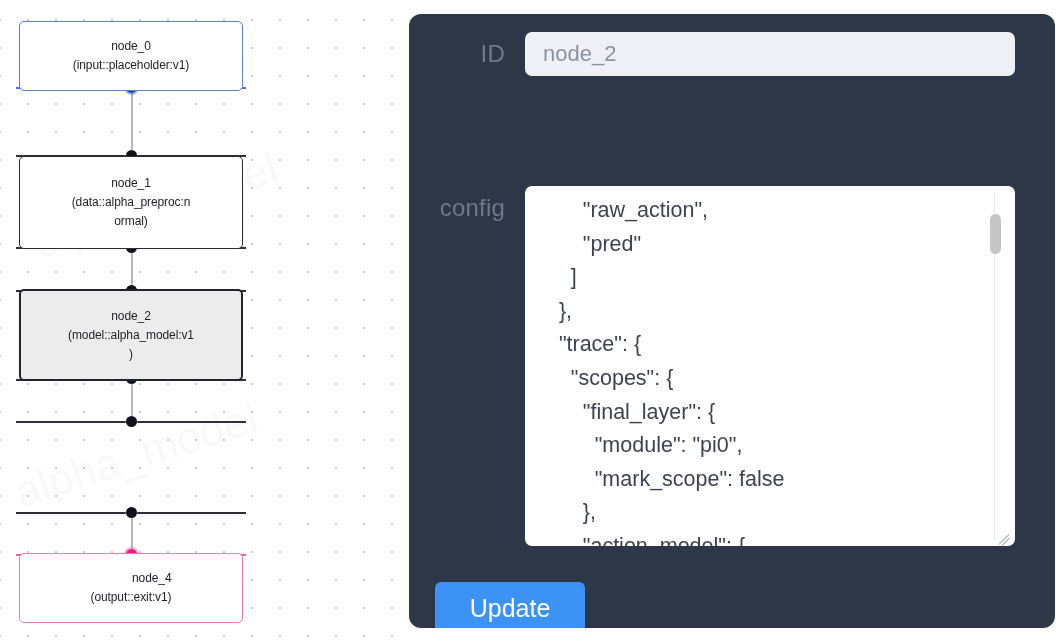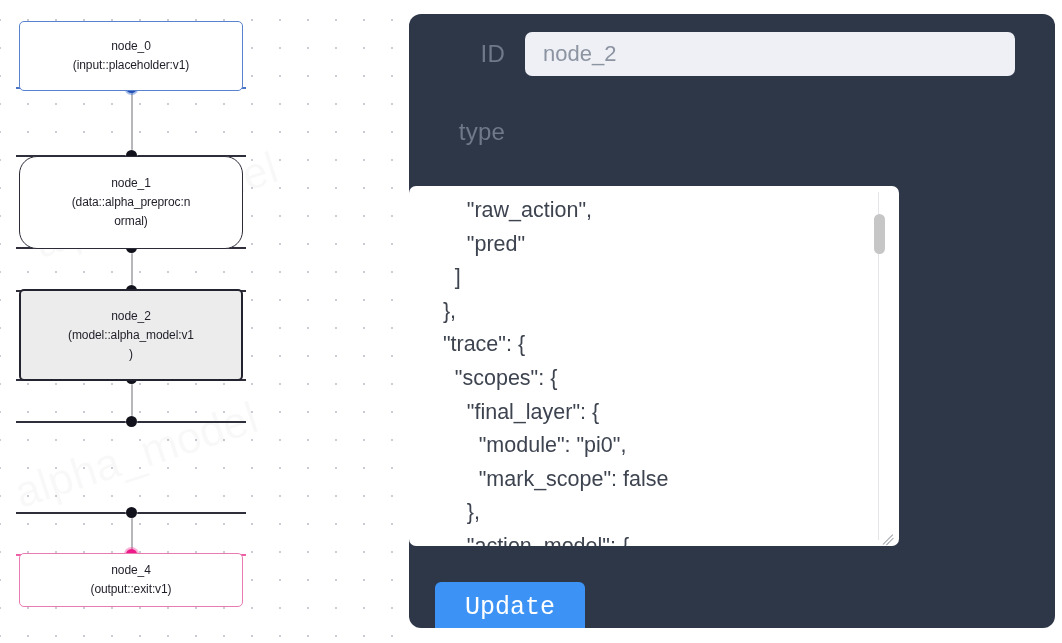--- a/index.html
+++ b/index.html
@@ -225,21 +225,21 @@
     position: absolute;
     left: 26px;
     top: 568px;
     width: 150px;
     height: 52px;
     background: #3d93f5;
     border: none;
     border-radius: 6px;
     color: #ffffff;
     font-size: 25px;
-    font-family: Liberation Mono, monospace;
+    font-family: Liberation Sans, sans-serif;
     cursor: pointer;
     text-align: center;
     line-height: 44px;
   }
 
   
   .watermark {
     position: absolute;
     color: rgba(0,0,0,0.028);
     font-size: 44px;
@@ -267,21 +267,21 @@
 
     <div class="node n0" style="top:21px; height:70px;">
       <div class="node-label">node_0
 (input::placeholder:v1)</div>
     </div>
     <div class="port-bar blue" style="top:87px;"></div>
     <div class="port blue" style="top:82px;"></div>
 
     <div class="port-bar dark" style="top:155px;"></div>
     <div class="port dark" style="top:150px;"></div>
-    <div class="node n1" style="top:156px; height:93px;border-radius:18px;">
+    <div class="node n1" style="top:156px; height:93px;">
       <div class="node-label">node_1
 (data::alpha_preproc:n
 ormal)</div>
     </div>
     <div class="port-bar dark" style="top:247px;"></div>
     <div class="port dark" style="top:242px;"></div>
 
     <div class="port-bar dark" style="top:290px;"></div>
     <div class="port dark" style="top:285px;"></div>
     <div class="node n2" style="top:289px; height:92px;">
@@ -292,39 +292,39 @@
     <div class="port-bar dark" style="top:379px;"></div>
     <div class="port dark" style="top:373px;"></div>
 
     <div class="port-bar dark" style="top:421px;"></div>
     <div class="port dark" style="top:416px;"></div>
     <div class="port-bar dark" style="top:512px;"></div>
     <div class="port dark" style="top:507px;"></div>
 
     <div class="port-bar pink" style="top:554px;"></div>
     <div class="port pink" style="top:549px;"></div>
-    <div class="node n4" style="top:553px; height:54px;">
+    <div class="node n4" style="top:553px; height:70px;text-align:right;">
       <div class="node-label">node_4
 (output::exit:v1)</div>
     </div>
   </div>
 
 
   <div id="inspector-panel">
 
     <div class="field-row" id="id-row">
       <div class="field-label">ID</div>
       <input class="field-input" id="id-input" type="text" value="node_2" style="">
     </div>
 
     <div class="field-row" id="type-row">
-      <div class="field-label">type</div>
     </div>
 
     <div class="field-row" id="config-row">
+      <div class="field-label">config</div>
       <div style="position:relative;">
         <div id="config-textarea">        "raw_action",
         "pred"
       ]
     },
     "trace": {
       "scopes": {
         "final_layer": {
           "module": "pi0",
           "mark_scope": false

